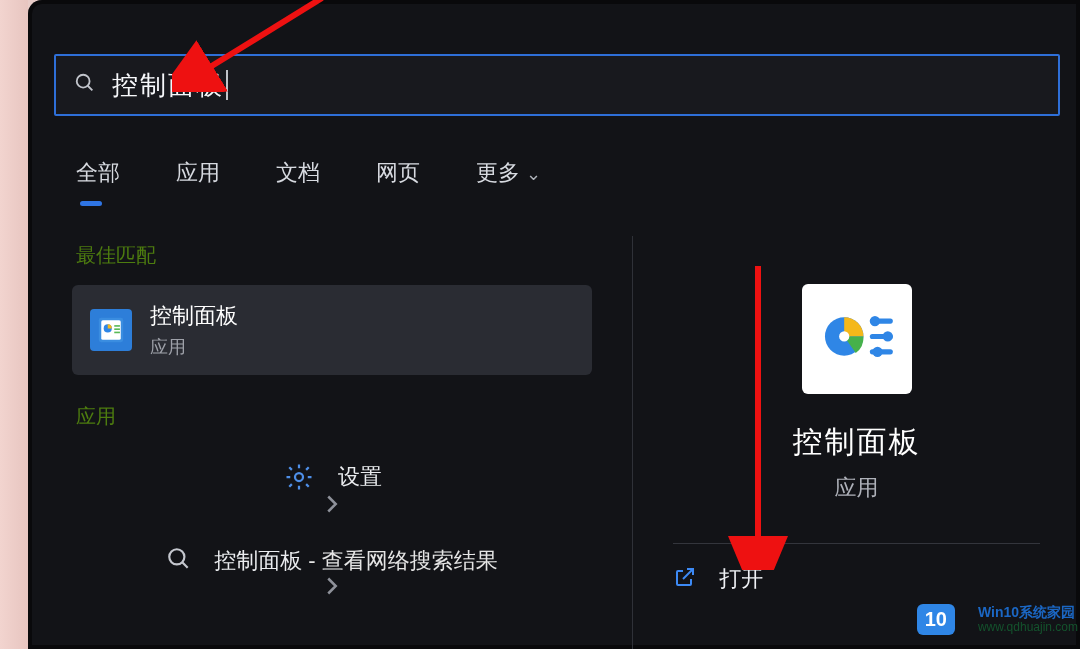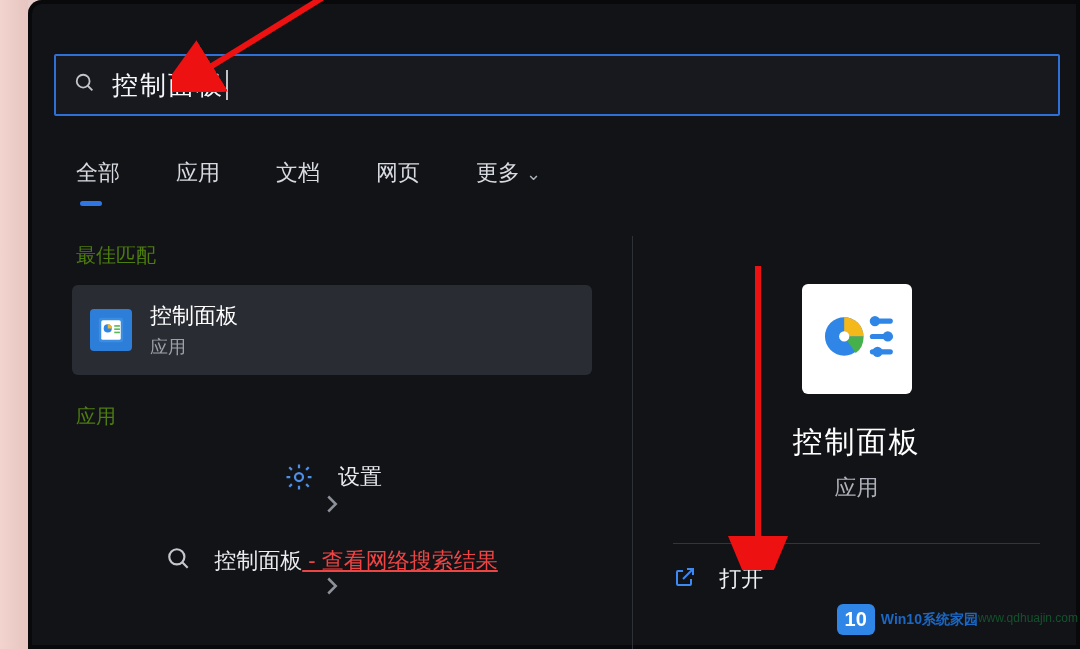--- a/index.html
+++ b/index.html
@@ -22,43 +22,43 @@
 
   .best-match{background:#2a2c33;border-radius:6px;padding:16px 18px;display:flex;align-items:center;gap:18px;cursor:pointer;}
   .cp-smallicon{width:42px;height:42px;background:#2d7ed9;border-radius:4px;display:flex;align-items:center;justify-content:center;}
   .cp-smallicon svg{width:26px;height:26px;}
   .bm-text .title{color:#fff;font-size:22px;}
   .bm-text .sub{color:#9ea1a9;font-size:18px;margin-top:4px;}
 
   .row{display:flex;align-items:center;justify-content:space-between;padding:14px 10px;border-radius:6px;cursor:pointer;flex-direction:column;}
   .row .left{display:flex;align-items:center;gap:22px;}
   .row .lbl{color:#eaecef;font-size:22px;}
-  .row .lbl .dim{color:#ef4444;text-decoration:underline;}
+  .row .lbl .dim{color:#e5e5e5;}
   .row .chev{color:#8e919a;}
   .gear-icon{width:34px;height:34px;display:flex;align-items:center;justify-content:center;}
   .gear-icon svg{width:30px;height:30px;}
   .mag-icon{color:#c4c7ce;}
 
   .detail{position:absolute;left:604px;right:0;top:236px;bottom:0;border-left:1px solid #2f3138;padding-top:48px;display:flex;flex-direction:column;align-items:center;}
   .big-icon{width:110px;height:110px;background:#fff;border-radius:6px;display:flex;align-items:center;justify-content:center;}
   .big-icon svg{width:82px;height:82px;}
   .detail-title{color:#fff;font-size:30px;margin-top:28px;letter-spacing:2px;}
   .detail-sub{color:#aeb1b9;font-size:22px;margin-top:10px;}
   .divider{width:82%;height:1px;background:#33353c;margin-top:40px;}
   .action-row{width:82%;display:flex;align-items:center;gap:22px;padding:20px 6px;cursor:pointer;}
   .open-icon{color:#3d8af5;}
   .action-row .txt{color:#eff1f5;font-size:22px;}
 
   .arrow{position:absolute;pointer-events:none;}
   .arrow1{left:144px;top:-8px;}
   .arrow2{left:700px;top:260px;}
 
-  .watermark{position:absolute;right:2px;bottom:14px;display:flex;align-items:center;gap:6px;background:rgba(255,255,255,.0);}
+  .watermark{position:absolute;right:2px;bottom:14px;display:flex;align-items:center;gap:23px;background:rgba(255,255,255,.0);}
   .wm-badge{background:#2f86e6;border-radius:6px;padding:4px 8px;color:#fff;font-weight:bold;font-size:20px;display:flex;align-items:center;gap:2px;}
-  .wm-text{display:flex;flex-direction:row;font-size:14px;line-height:1.1;}
+  .wm-text{display:flex;flex-direction:column;font-size:14px;line-height:1.1;}
   .wm-text .t1{color:#1b67c4;font-weight:bold;}
   .wm-text .t2{color:#14532d;font-size:12px;}
 </style>
 </head>
 <body>
 
 <div class="pink-edge"></div>
 
 <div class="panel">
 

